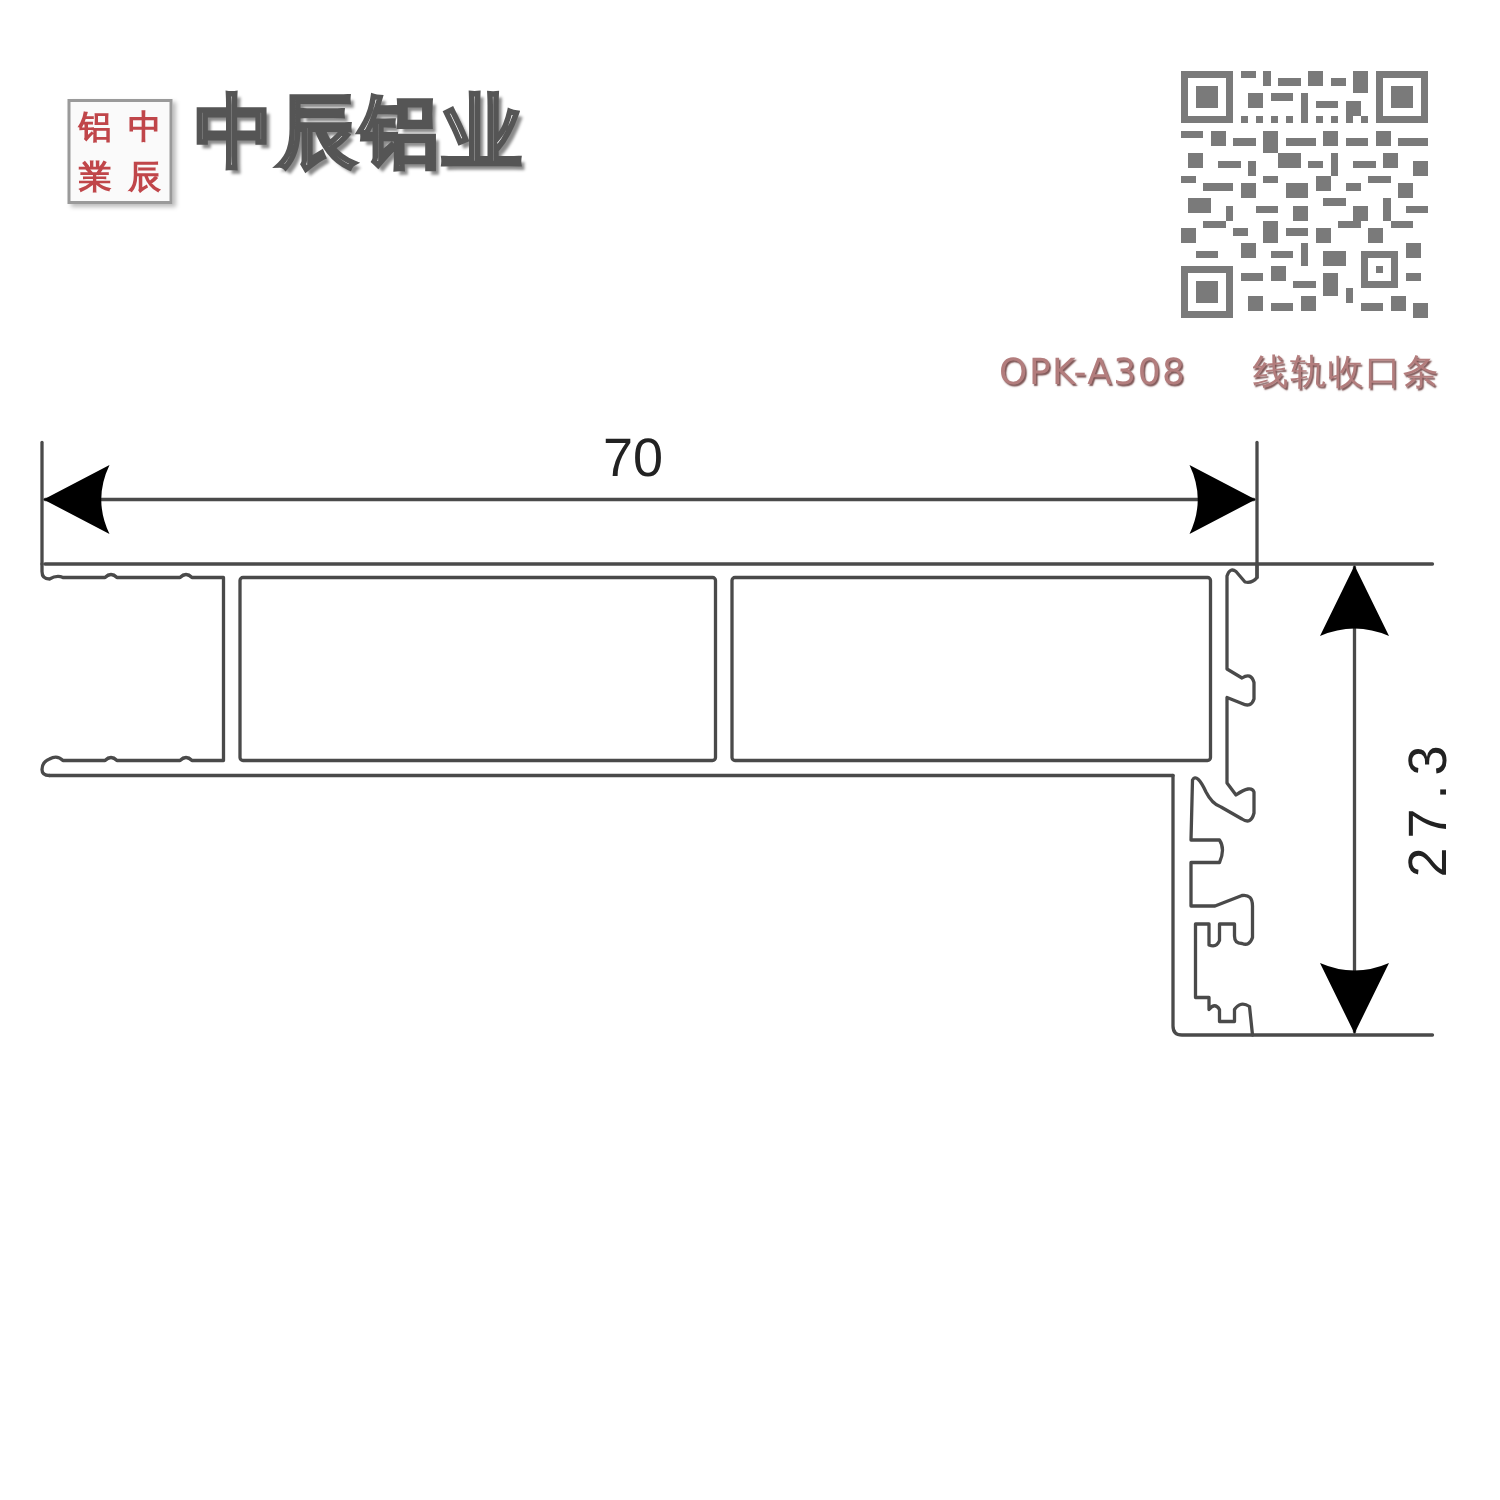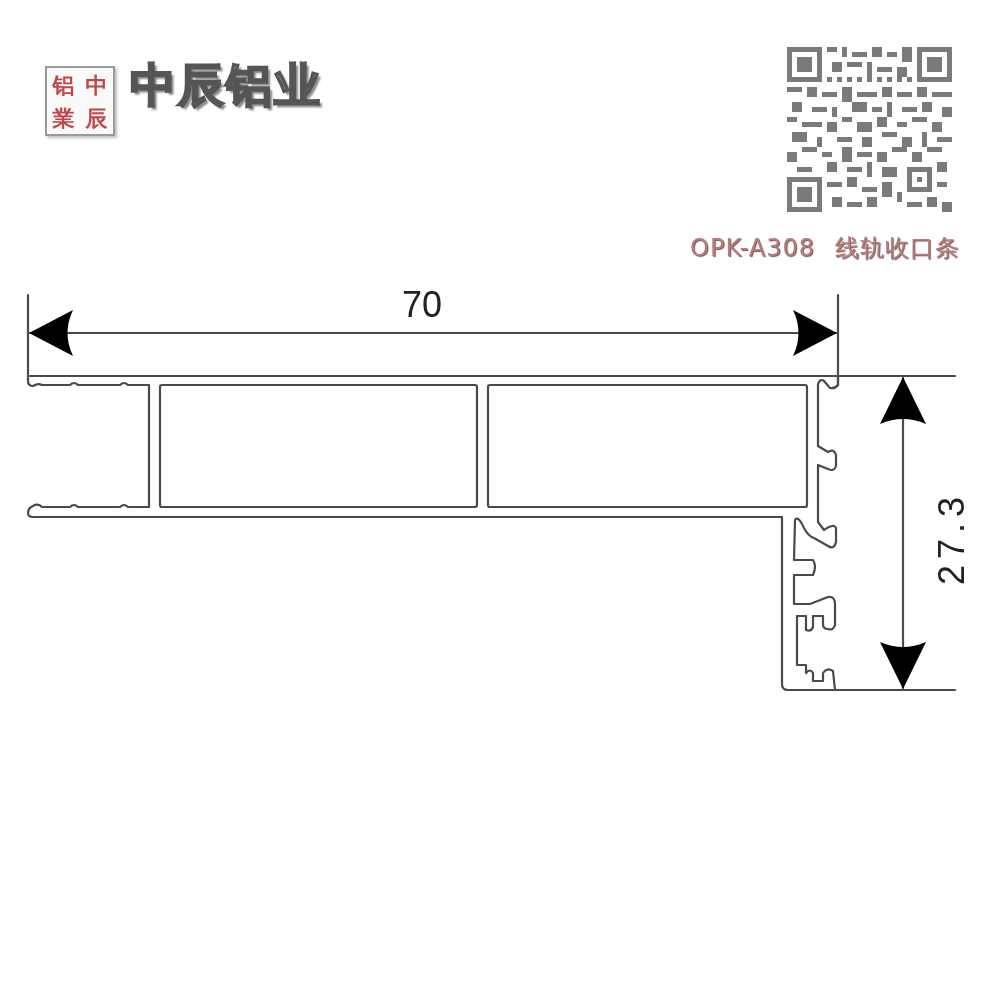--- a/index.html
+++ b/index.html
@@ -5,33 +5,33 @@
   html, body { margin: 0; padding: 0; background: #ffffff; }
   body { width: 1000px; height: 1000px; position: relative; overflow: hidden; font-family: "DejaVu Sans", sans-serif; }
   .logo-seal {
     position: absolute; left: 45px; top: 66px; width: 66px; height: 66px;
     border: 2px solid #9a9a9a; box-shadow: 2px 2px 3px #bdbdbd;
     display: grid; grid-template-columns: 1fr 1fr; grid-template-rows: 1fr 1fr;
     align-items: center; justify-items: center; background: #fafafa;
   }
   .logo-seal span { color: #c0464a; font-family: "DejaVu Serif", serif; font-size: 22px; line-height: 1; font-weight: bold; }
   .brand-name {
-    position: absolute; left: 130px; top: 62px; font-size: 46px; font-weight: bold;
+    position: absolute; left: 130px; top: 62px; font-size: 53px; font-weight: bold;
     color: #ffffff; letter-spacing: 2px; line-height: 1;
     -webkit-text-stroke: 2px #555555;
     text-shadow: 3px 3px 2px #8a8a8a;
     font-family: "DejaVu Sans", sans-serif;
   }
   .qr { position: absolute; left: 787px; top: 47px; width: 165px; height: 165px; }
   .product-label {
     position: absolute; right: 40px; top: 232px; font-size: 24px; color: #b37d7d;
     text-shadow: 1px 1px 1px #7d5353; letter-spacing: 1px; white-space: nowrap;
     font-family: "DejaVu Sans", sans-serif;
   }
-  .product-label .code { margin-right: 20px; }
+  .product-label .code { margin-right: 44px; }
   .drawing { position: absolute; left: 0; top: 0; width: 1000px; height: 1000px; }
   .dim-text { position: absolute; font-family: "Liberation Sans", sans-serif; color: #222; font-size: 36px; line-height: 1; }
   .dim-width { left: 402px; top: 287px; }
   .dim-height { left: 905px; top: 520px; transform: rotate(-90deg); transform-origin: center; letter-spacing: 6px; }
 </style>
 </head>
 <body>
 
 <div class="logo-seal">
   <span>铝</span>

